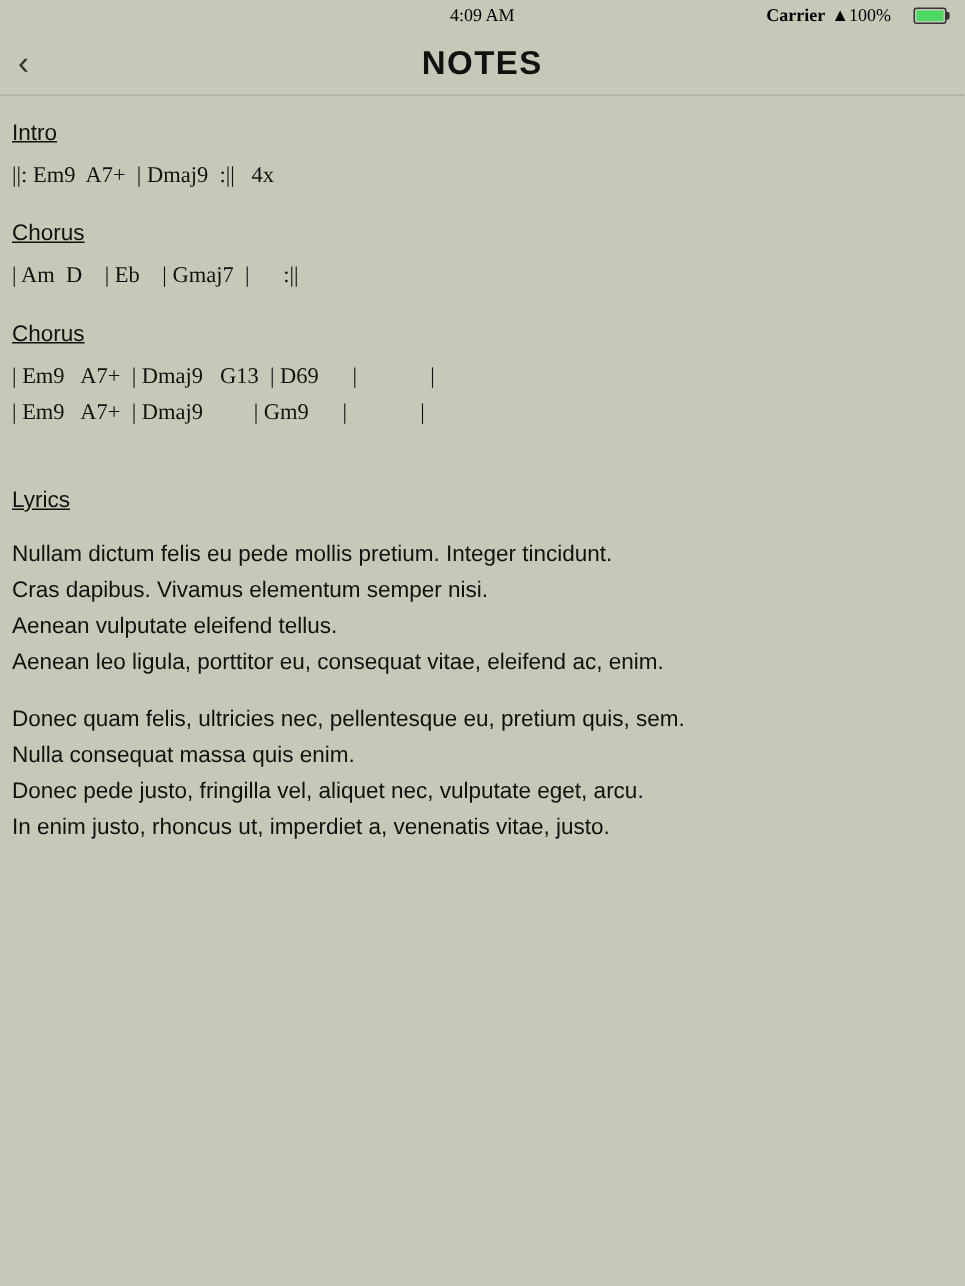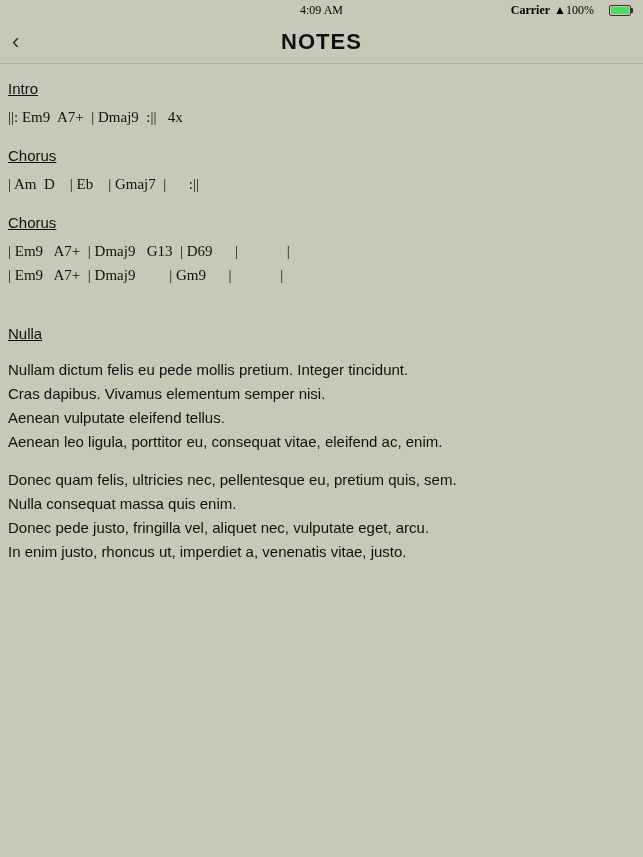--- a/index.html
+++ b/index.html
@@ -187,21 +187,21 @@
     <span class="section-heading">Chorus</span>
     <div>
       <div class="chord-line">| Em9   A7+  | Dmaj9   G13  | D69      |             |</div>
       <div class="chord-line">| Em9   A7+  | Dmaj9         | Gm9      |             |</div>
     </div>
   </div>
 
   <div style="height: 20px;"></div>
 
   <div class="section">
-    <span class="section-heading">Nulla</span>
+    <span class="section-heading">Lyrics</span>
     <div style="height: 8px;"></div>
     <div>
       <div class="lyrics-paragraph">
         <span class="lyrics-text" style="white-space: pre-wrap;">Nullam dictum felis eu pede mollis pretium. Integer tincidunt.
 Cras dapibus. Vivamus elementum semper nisi.
 Aenean vulputate eleifend tellus.
 Aenean leo ligula, porttitor eu, consequat vitae, eleifend ac, enim.</span>
       </div>
       <div class="lyrics-paragraph">
         <span class="lyrics-text" style="white-space: pre-wrap;">Donec quam felis, ultricies nec, pellentesque eu, pretium quis, sem.

